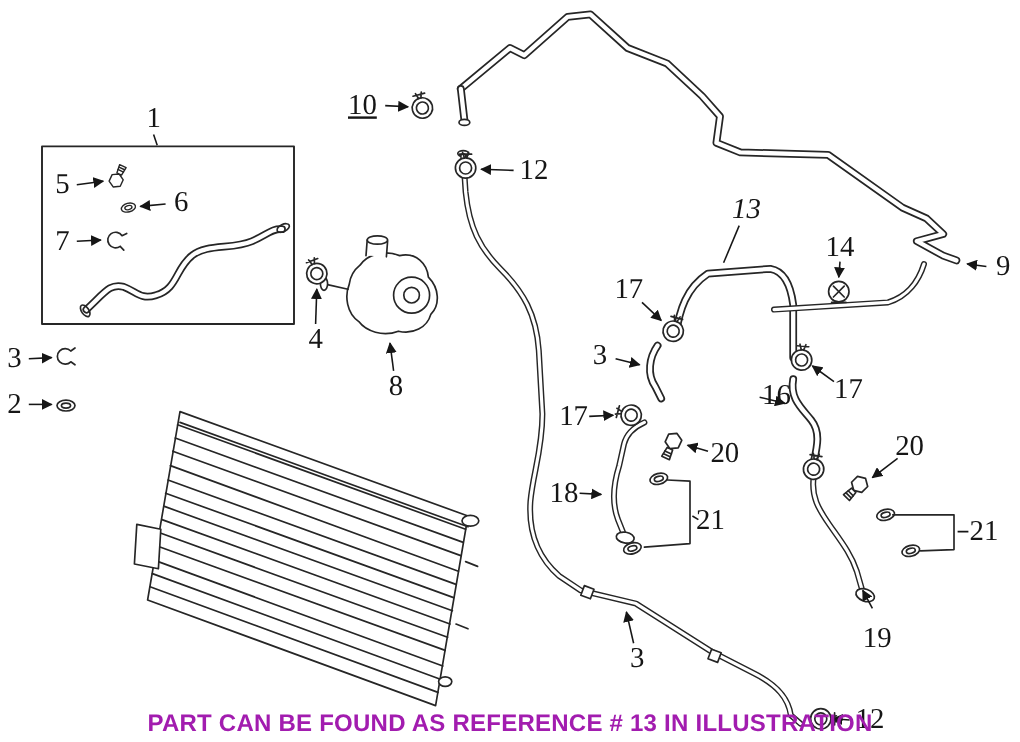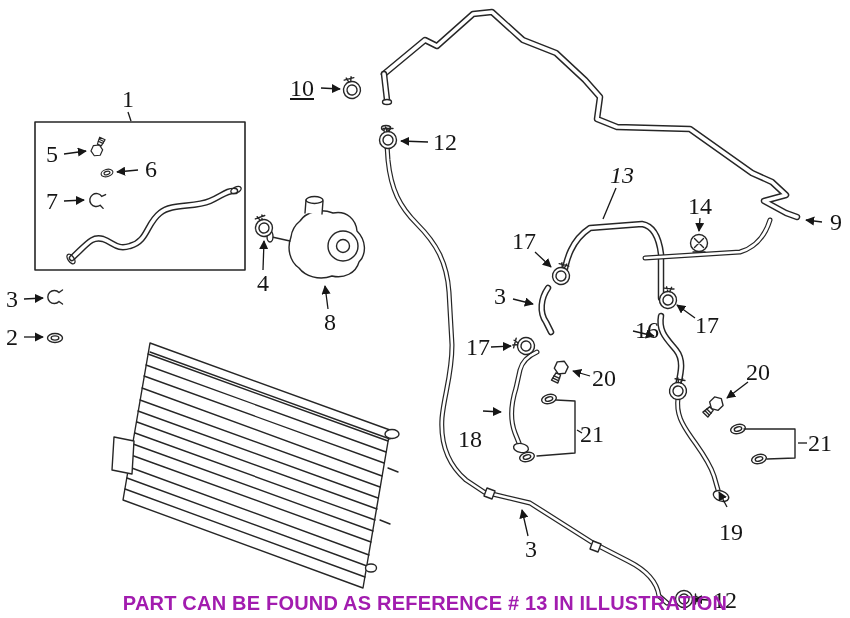--- a/index.html
+++ b/index.html
@@ -193,21 +193,21 @@
       <div class="callout" style="left: 445px; top: 142px;">12</div>
       <div class="callout" style="left: 622px; top: 175px; font-style: italic;">13</div>
       <div class="callout" style="left: 700px; top: 206px;">14</div>
       <div class="callout" style="left: 836px; top: 222px;">9</div>
       <div class="callout" style="left: 524px; top: 241px;">17</div>
       <div class="callout" style="left: 500px; top: 296px;">3</div>
       <div class="callout" style="left: 619px; top: 330px; margin-left: 28px;">16</div>
       <div class="callout" style="left: 707px; top: 325px;">17</div>
       <div class="callout" style="left: 478px; top: 347px;">17</div>
       <div class="callout" style="left: 604px; top: 378px;">20</div>
-      <div class="callout" style="left: 470px; top: 411px; margin-top: 28px;">18</div>
+      <div class="callout" style="left: 470px; top: 411px;">18</div>
       <div class="callout" style="left: 592px; top: 434px;">21</div>
       <div class="callout" style="left: 758px; top: 372px;">20</div>
       <div class="callout" style="left: 820px; top: 443px;">21</div>
       <div class="callout" style="left: 731px; top: 520px; margin-top: 12px;">19</div>
       <div class="callout" style="left: 531px; top: 549px;">3</div>
       <div class="callout" style="left: 725px; top: 600px;">12</div>
     </div>
 
   <div class="notice" style="color: #a21caf;">PART CAN BE FOUND AS REFERENCE # 13 IN ILLUSTRATION</div>
 </div>

